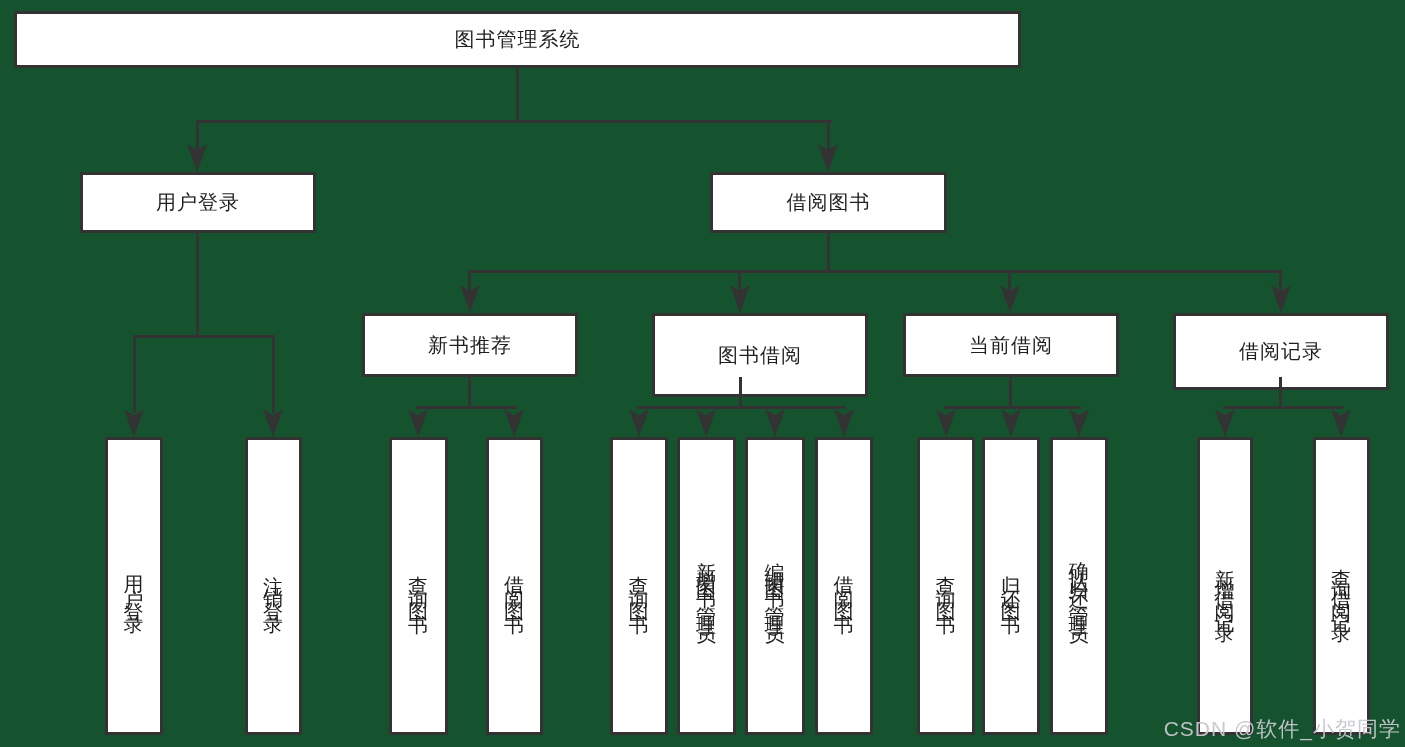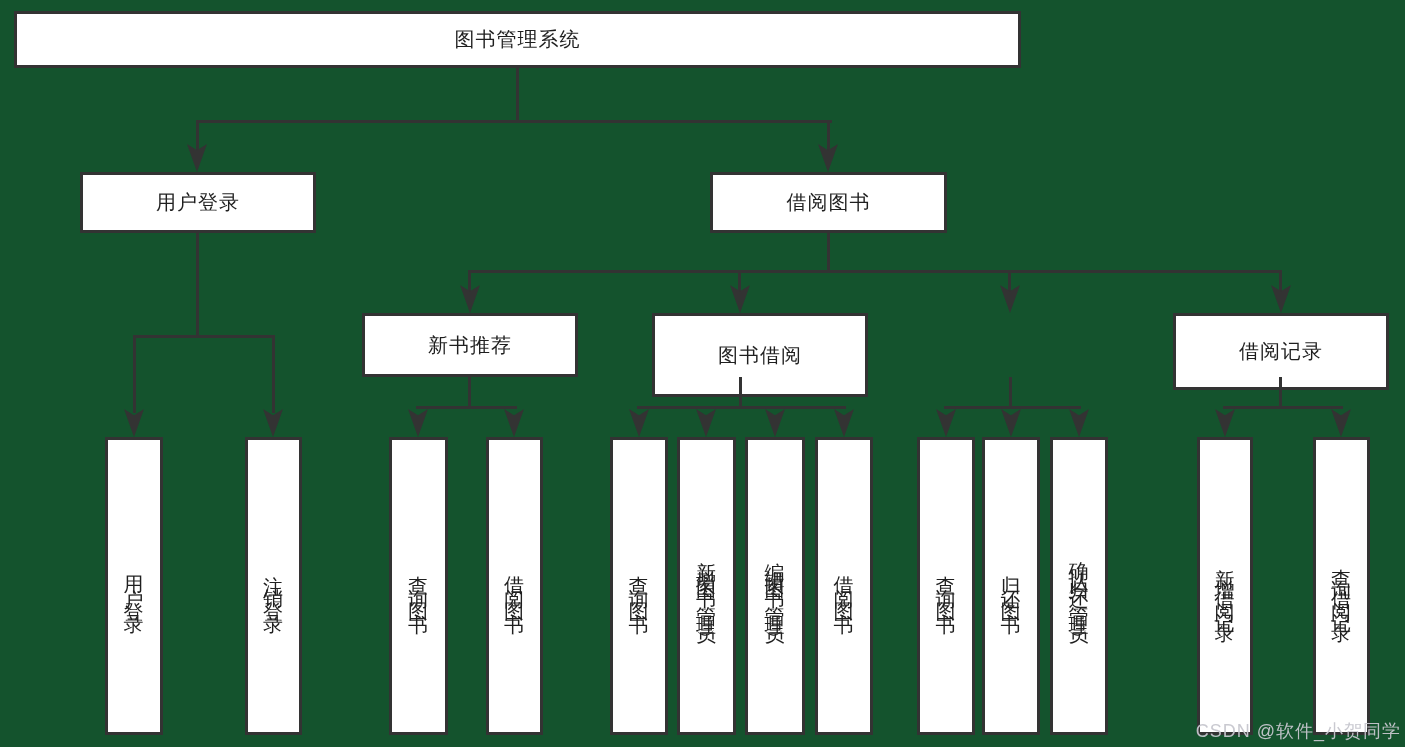--- a/index.html
+++ b/index.html
@@ -21,21 +21,21 @@
     font-size:20px;letter-spacing:13px;line-height:1;color:#1f1f1f;white-space:nowrap;
   }
   .vline{position:absolute;width:3px;background:#333;}
   .hline{position:absolute;height:3px;background:#333;}
   .arrow{
     position:absolute;width:20px;height:28px;background:#333;
     clip-path:polygon(50% 100%,0 0,50% 22%,100% 0);
   }
   #watermark{
     position:absolute;right:4px;bottom:4px;z-index:10;
-    font-size:18px;color:rgba(198,198,205,0.95);letter-spacing:1px;
+    font-size:21px;color:rgba(198,198,205,0.95);letter-spacing:1px;
   }
 </style>
 </head>
 <body>
 
 <div id="stage">
 
   <div class="box" style="left:14px;top:11px;width:1007px;height:57px;">图书管理系统</div>
 
   <div class="vline" style="left:516px;top:68px;height:52px;"></div>
@@ -61,20 +61,21 @@
   <div class="arrow" style="left:460px;top:285px;"></div>
   <div class="vline" style="left:738px;top:270px;height:22px;"></div>
   <div class="arrow" style="left:730px;top:285px;"></div>
   <div class="vline" style="left:1008px;top:270px;height:22px;"></div>
   <div class="arrow" style="left:1000px;top:285px;"></div>
   <div class="vline" style="left:1279px;top:270px;height:22px;"></div>
   <div class="arrow" style="left:1271px;top:285px;"></div>
 
   <div class="box" style="left:362px;top:313px;width:216px;height:64px;">新书推荐</div>
   <div class="box" style="left:633px;top:313px;width:216px;height:84px;margin-left:19px;">图书借阅</div>
+  <div class="box" style="left:903px;top:313px;width:216px;height:64px;">当前借阅</div>
   <div class="box" style="left:1173px;top:313px;width:216px;height:77px;">借阅记录</div>
 
   <div class="vline" style="left:468px;top:377px;height:32px;"></div>
   <div class="hline" style="left:416px;top:406px;width:101px;"></div>
   <div class="arrow" style="left:408px;top:409px;"></div>
   <div class="arrow" style="left:504px;top:409px;"></div>
 
   <div class="vline" style="left:739px;top:377px;height:32px;"></div>
   <div class="hline" style="left:637px;top:406px;width:209px;"></div>
   <div class="arrow" style="left:629px;top:409px;"></div>

